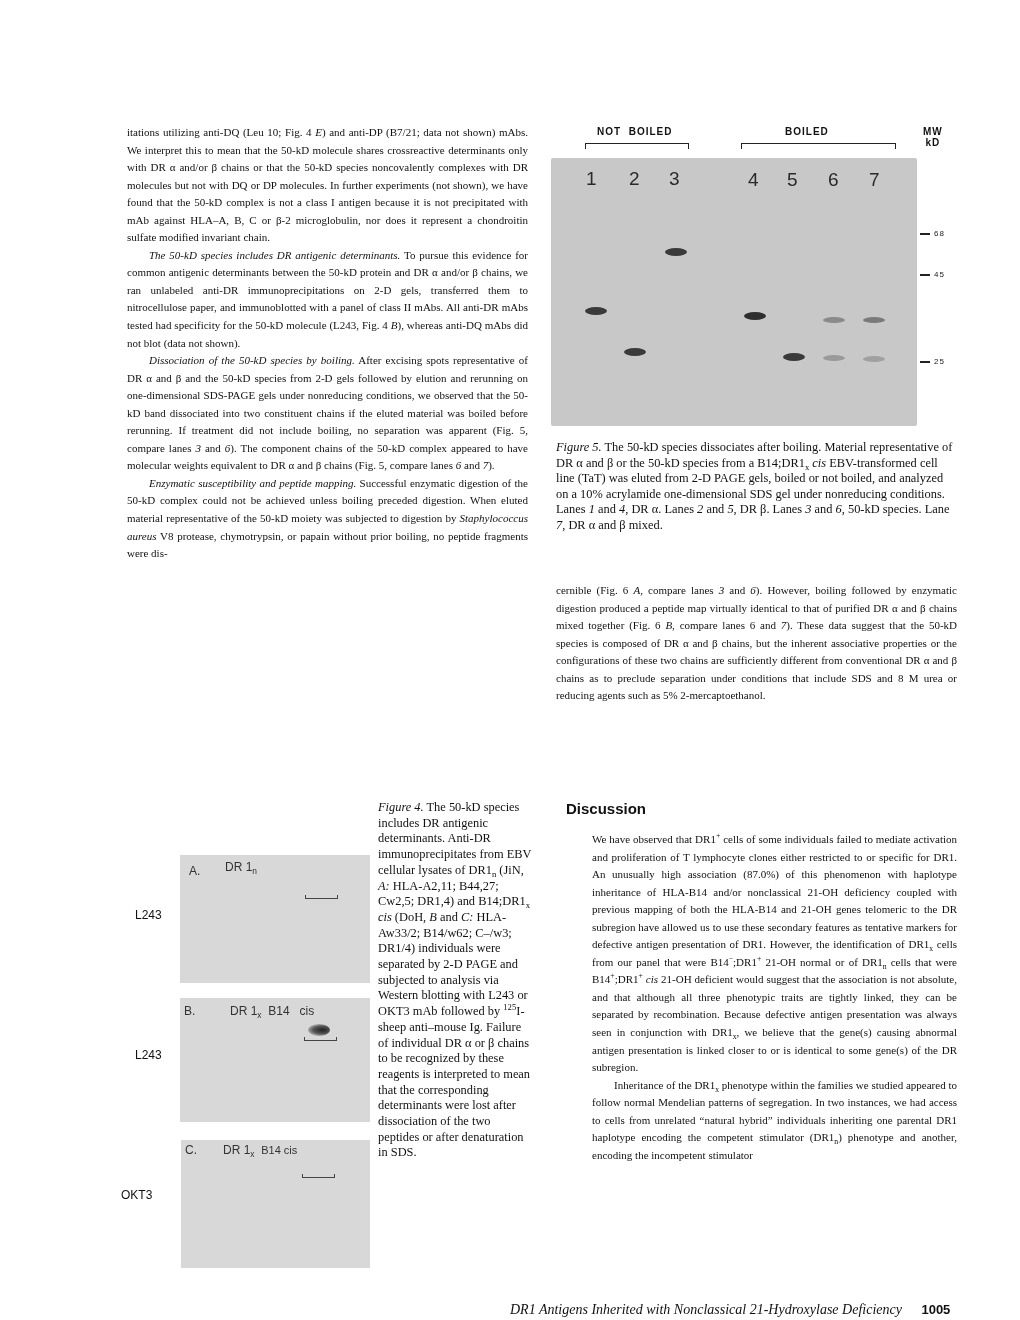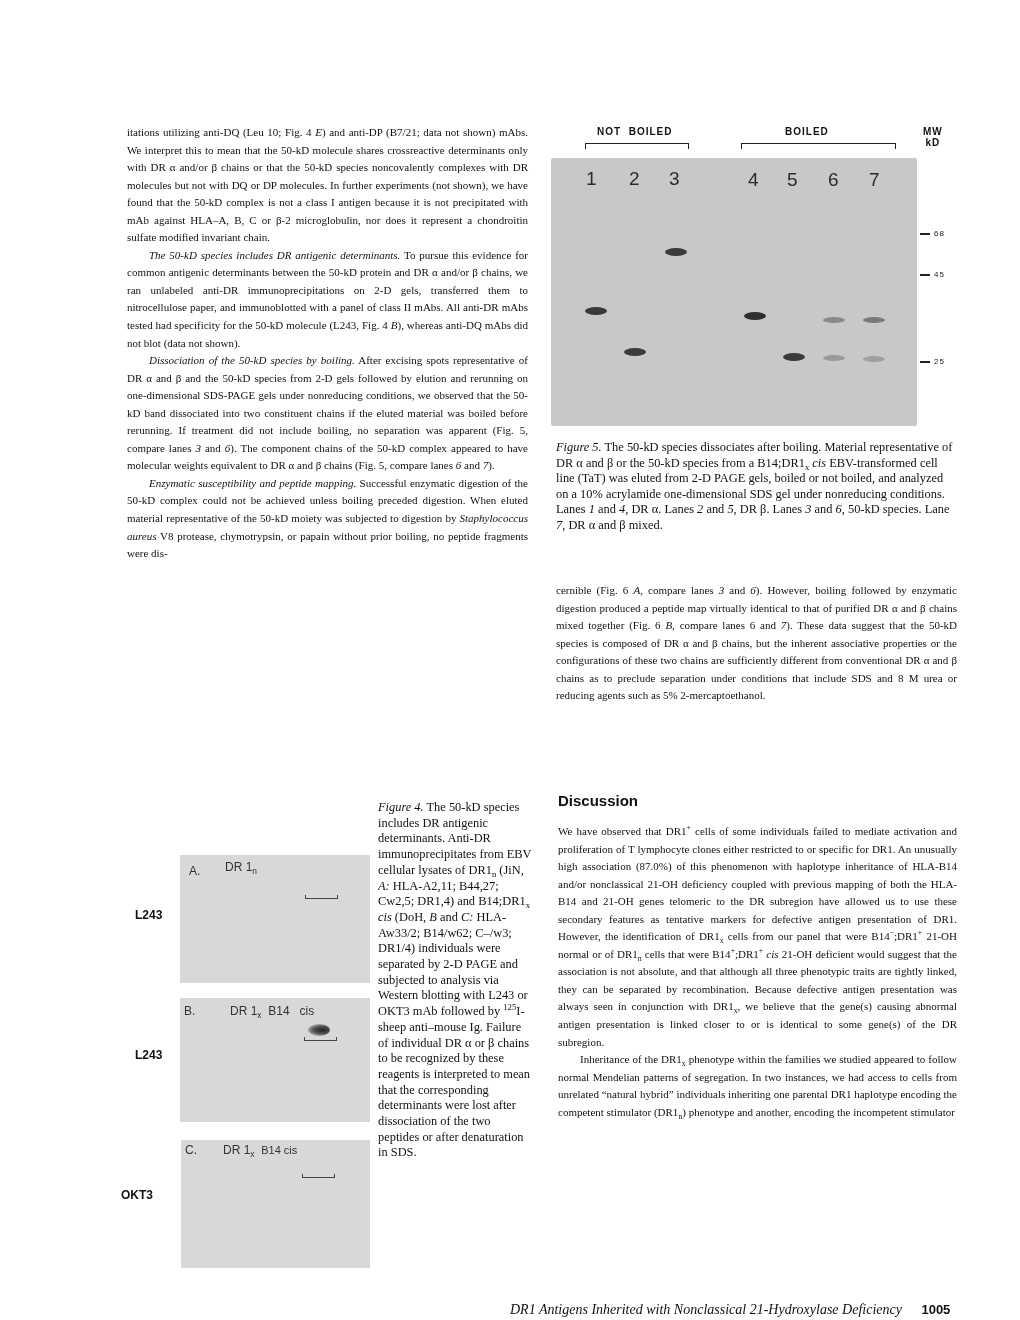--- a/index.html
+++ b/index.html
@@ -14,24 +14,24 @@
   .cap i { font-style: italic; }
   .sans { font-family: "Liberation Sans", "DejaVu Sans", sans-serif; text-align: right; }
   .gel { background: #c8c8c8; border-radius: 2px; }
   .band { position: absolute; border-radius: 50%; }
   .lane-num { position: absolute; font-family: "Liberation Sans", sans-serif; font-size: 19px; color: #2a2a2a; }
   .mw-tick { position: absolute; width: 10px; height: 2px; background: #222; }
   .mw-lbl { position: absolute; font-family: "Liberation Sans", sans-serif; font-size: 8px; letter-spacing: 1px; color: #222; }
   .bracket { position: absolute; border-top: 1.5px solid #222; border-left: 1.5px solid #222; border-right: 1.5px solid #222; height: 5px; }
   .blot { position: absolute; background: #d8d8d8; }
   .blot-lbl { position: absolute; font-family: "Liberation Sans", sans-serif; font-size: 12px; color: #333; }
-  .side-lbl { position: absolute; font-family: "Liberation Sans", sans-serif; font-weight: bold; font-size: 12px; color: #111; }
+  .side-lbl { position: absolute; font-family: "Liberation Sans", sans-serif; font-weight: normal; font-size: 12px; color: #111; }
   .ubr { position: absolute; border-bottom: 1.5px solid #444; border-left: 1.5px solid #444; border-right: 1.5px solid #444; height: 3px; width: 31px; }
   sub, sup { font-size: 70%; line-height: 0; }
-  h2.disc { font-family: "Liberation Sans", sans-serif; font-weight: bold; font-size: 15px; margin: 0; }
+  h2.disc { font-family: "Liberation Sans", sans-serif; font-weight: bold; font-size: 15px; margin: 8px; }
   .footer { font-size: 14px; font-style: italic; margin-top: 11px; }
   .pgnum { font-family: "Liberation Sans", sans-serif; font-weight: bold; font-size: 13px; font-style: normal; }
 </style>
 </head>
 <body>
 
 <div class="abs col" style="left:127px; top:124px; width:401px;">
   <p><span>itations utilizing anti-DQ (Leu 10; Fig. 4 </span><i>E</i><span>) and anti-DP (B7/21; data not shown) mAbs. We interpret this to mean that the 50-kD molecule shares crossreactive determinants only with DR α and/or β chains or that the 50-kD species noncovalently complexes with DR molecules but not with DQ or DP molecules. In further experiments (not shown), we have found that the 50-kD complex is not a class I antigen because it is not precipitated with mAb against HLA–A, B, C or β-2 microglobulin, nor does it represent a chondroitin sulfate modified invariant chain.</span></p>
   <p class="ind"><i>The 50-kD species includes DR antigenic determinants.</i><span> To pursue this evidence for common antigenic determinants between the 50-kD protein and DR α and/or β chains, we ran unlabeled anti-DR immunoprecipitations on 2-D gels, transferred them to nitrocellulose paper, and immunoblotted with a panel of class II mAbs. All anti-DR mAbs tested had specificity for the 50-kD molecule (L243, Fig. 4 </span><i>B</i><span>), whereas anti-DQ mAbs did not blot (data not shown).</span></p>
   <p class="ind"><i>Dissociation of the 50-kD species by boiling.</i><span> After excising spots representative of DR α and β and the 50-kD species from 2-D gels followed by elution and rerunning on one-dimensional SDS-PAGE gels under nonreducing conditions, we observed that the 50-kD band dissociated into two constituent chains if the eluted material was boiled before rerunning. If treatment did not include boiling, no separation was apparent (Fig. 5, compare lanes </span><i>3</i><span> and </span><i>6</i><span>). The component chains of the 50-kD complex appeared to have molecular weights equivalent to DR α and β chains (Fig. 5, compare lanes </span><i>6</i><span> and </span><i>7</i><span>).</span></p>
@@ -109,21 +109,21 @@
     <div class="ubr" style="left:121px; top:34px;"></div>
   </div>
 </div>
 
 <div class="abs cap" style="left:378px; top:800px; width:154px; font-size:12.4px; line-height:15.7px;">
   <i>Figure 4.</i><span><span> The 50-kD species includes DR antigenic determinants. Anti-DR immunoprecipitates from EBV cellular lysates of DR1</span><sub>n</sub><span> (JiN, </span><i>A:</i><span> HLA-A2,11; B44,27; Cw2,5; DR1,4) and B14;DR1</span><sub>x</sub><span> </span><i>cis</i><span> (DoH, </span><i>B</i><span> and </span><i>C:</i><span> HLA-Aw33/2; B14/w62; C–/w3; DR1/4) individuals were separated by 2-D PAGE and subjected to analysis via Western blotting with L243 or OKT3 mAb followed by </span><sup>125</sup><span>I-sheep anti–mouse Ig. Failure of individual DR α or β chains to be recognized by these reagents is interpreted to mean that the corresponding determinants were lost after dissociation of the two peptides or after denaturation in SDS.</span></span>
 </div>
 
 <div class="abs" style="left:558px; top:792px; width:399px;">
   <h2 class="disc">Discussion</h2>
-  <div class="col" style="margin-top:14px;">
+  <div class="col" style="margin-top:14px;margin-left:34px;">
     <p><span>We have observed that DR1</span><sup>+</sup><span> cells of some individuals failed to mediate activation and proliferation of T lymphocyte clones either restricted to or specific for DR1. An unusually high association (87.0%) of this phenomenon with haplotype inheritance of HLA-B14 and/or nonclassical 21-OH deficiency coupled with previous mapping of both the HLA-B14 and 21-OH genes telomeric to the DR subregion have allowed us to use these secondary features as tentative markers for defective antigen presentation of DR1. However, the identification of DR1</span><sub>x</sub><span> cells from our panel that were B14</span><sup>−</sup><span>;DR1</span><sup>+</sup><span> 21-OH normal or of DR1</span><sub>n</sub><span> cells that were B14</span><sup>+</sup><span>;DR1</span><sup>+</sup><span> </span><i>cis</i><span> 21-OH deficient would suggest that the association is not absolute, and that although all three phenotypic traits are tightly linked, they can be separated by recombination. Because defective antigen presentation was always seen in conjunction with DR1</span><sub>x</sub><span>, we believe that the gene(s) causing abnormal antigen presentation is linked closer to or is identical to some gene(s) of the DR subregion.</span></p>
     <p class="ind"><span>Inheritance of the DR1</span><sub>x</sub><span> phenotype within the families we studied appeared to follow normal Mendelian patterns of segregation. In two instances, we had access to cells from unrelated “natural hybrid” individuals inheriting one parental DR1 haplotype encoding the competent stimulator (DR1</span><sub>n</sub><span>) phenotype and another, encoding the incompetent stimulator</span></p>
   </div>
 </div>
 
 <div class="abs footer" style="left:510px; top:1291px; white-space:nowrap;">
   <span>DR1 Antigens Inherited with Nonclassical 21-Hydroxylase Deficiency</span>
   <span class="pgnum" style="margin-left:16px;">1005</span>
 </div>
 

